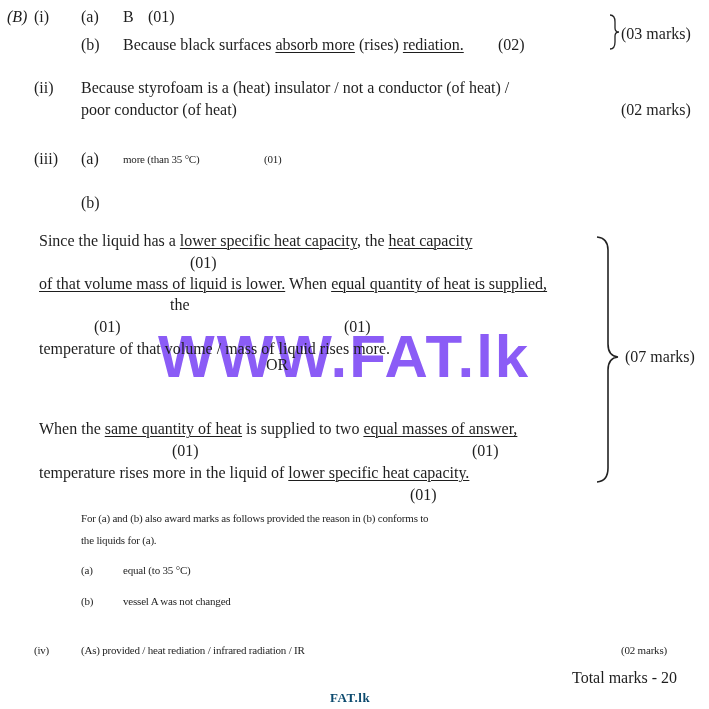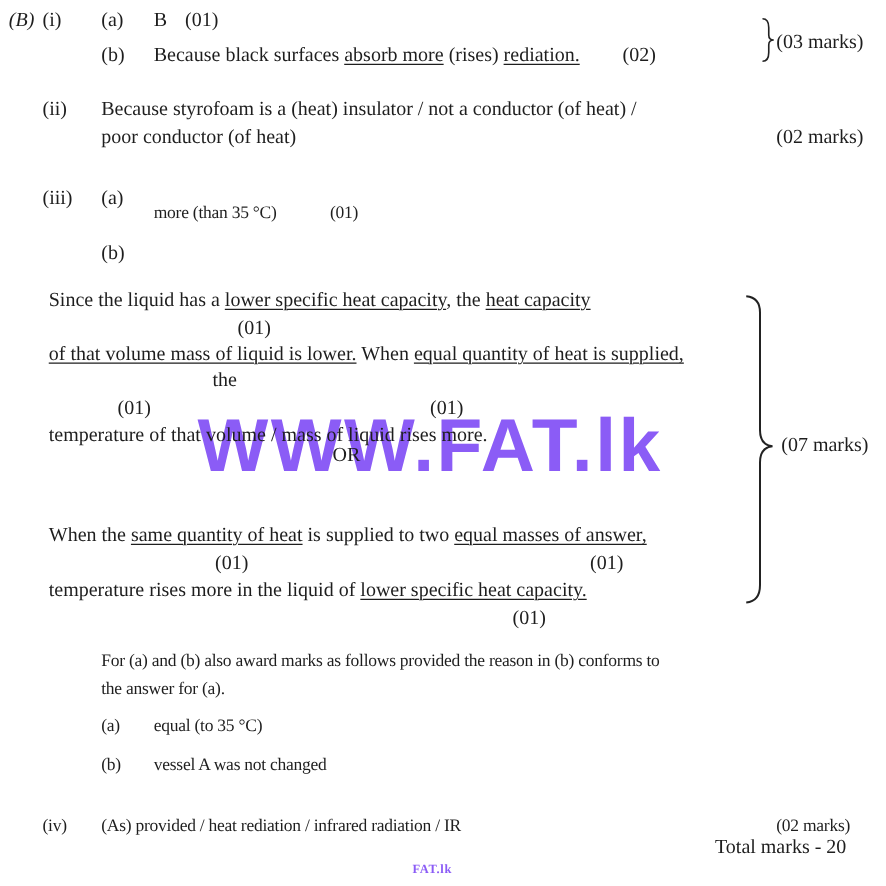--- a/index.html
+++ b/index.html
@@ -1,24 +1,24 @@
 <!DOCTYPE html>
 <html><head>
 <meta charset="utf-8">
 <style>
   html, body { margin:0; padding:0; background:#fff; }
   body { width:709px; height:709px; position:relative; overflow:hidden;
          font-family:"Liberation Serif","DejaVu Serif",serif; color:#1e1e1e; font-size:16px; }
   .t { position:absolute; white-space:nowrap; line-height:18px; }
   .u { text-decoration:underline; text-underline-offset:2px; text-decoration-thickness:1px; }
-  .narrow { font-size:14px; letter-spacing:-0.2px;margin-top:12px; }
+  .narrow { font-size:11px; letter-spacing:-0.2px; }
   .bold { font-weight:normal; }
   .wm { position:absolute; left:158px; top:322px; font-family:"Liberation Sans","DejaVu Sans",sans-serif;
         font-weight:bold; font-size:60px; color:#8b5cf6; letter-spacing:2px; line-height:70px; }
-  .foot { position:absolute; left:330px; top:690px; color:#8b5cf6; font-size:10px; font-weight:bold; letter-spacing:0.5px; }
+  .foot { position:absolute; left:330px; top:690px; color:#0c4a6e; font-size:13px; font-weight:bold; letter-spacing:0.5px; }
   svg.brace { position:absolute; overflow:visible; }
 </style>
 </head>
 <body>
 
 <div class="wm">WWW.FAT.lk</div>
 
 <div class="t" style="left:7px;top:8px"><i>(B)</i></div>
 <div class="t" style="left:34px;top:8px">(i)</div>
 <div class="t" style="left:81px;top:8px">(a)</div>
@@ -60,21 +60,21 @@
 <div class="t" style="left:472px;top:442px">(01)</div>
 <div class="t" style="left:39px;top:464px"><span>temperature rises more in the liquid of </span><span class="u">lower specific heat capacity.</span></div>
 <div class="t" style="left:410px;top:486px">(01)</div>
 
 <svg class="brace" style="left:596px;top:236px" width="26" height="248">
   <path d="M1 1 Q12 2 12 14 L12 108 Q12 120 22 121 Q12 122 12 134 L12 232 Q12 245 1 246" fill="none" stroke="#222" stroke-width="1.6"></path>
 </svg>
 <div class="t" style="left:625px;top:348px">(07 marks)</div>
 
 <div class="t narrow" style="left:81px;top:509px">For (a) and (b) also award marks as follows provided the reason in (b) conforms to</div>
-<div class="t narrow" style="left:81px;top:531px">the answer for (a).</div>
+<div class="t narrow" style="left:81px;top:531px">the liquids for (a).</div>
 <div class="t narrow" style="left:81px;top:561px">(a)</div>
 <div class="t narrow" style="left:123px;top:561px">equal (to 35 °C)</div>
 <div class="t narrow" style="left:81px;top:592px">(b)</div>
 <div class="t narrow" style="left:123px;top:592px">vessel A was not changed</div>
 
 <div class="t narrow" style="left:34px;top:641px">(iv)</div>
 <div class="t narrow" style="left:81px;top:641px">(As) provided / heat rediation / infrared radiation / IR</div>
 <div class="t narrow" style="left:621px;top:641px">(02 marks)</div>
 <div class="t bold" style="left:572px;top:669px">Total marks - 20</div>
 

